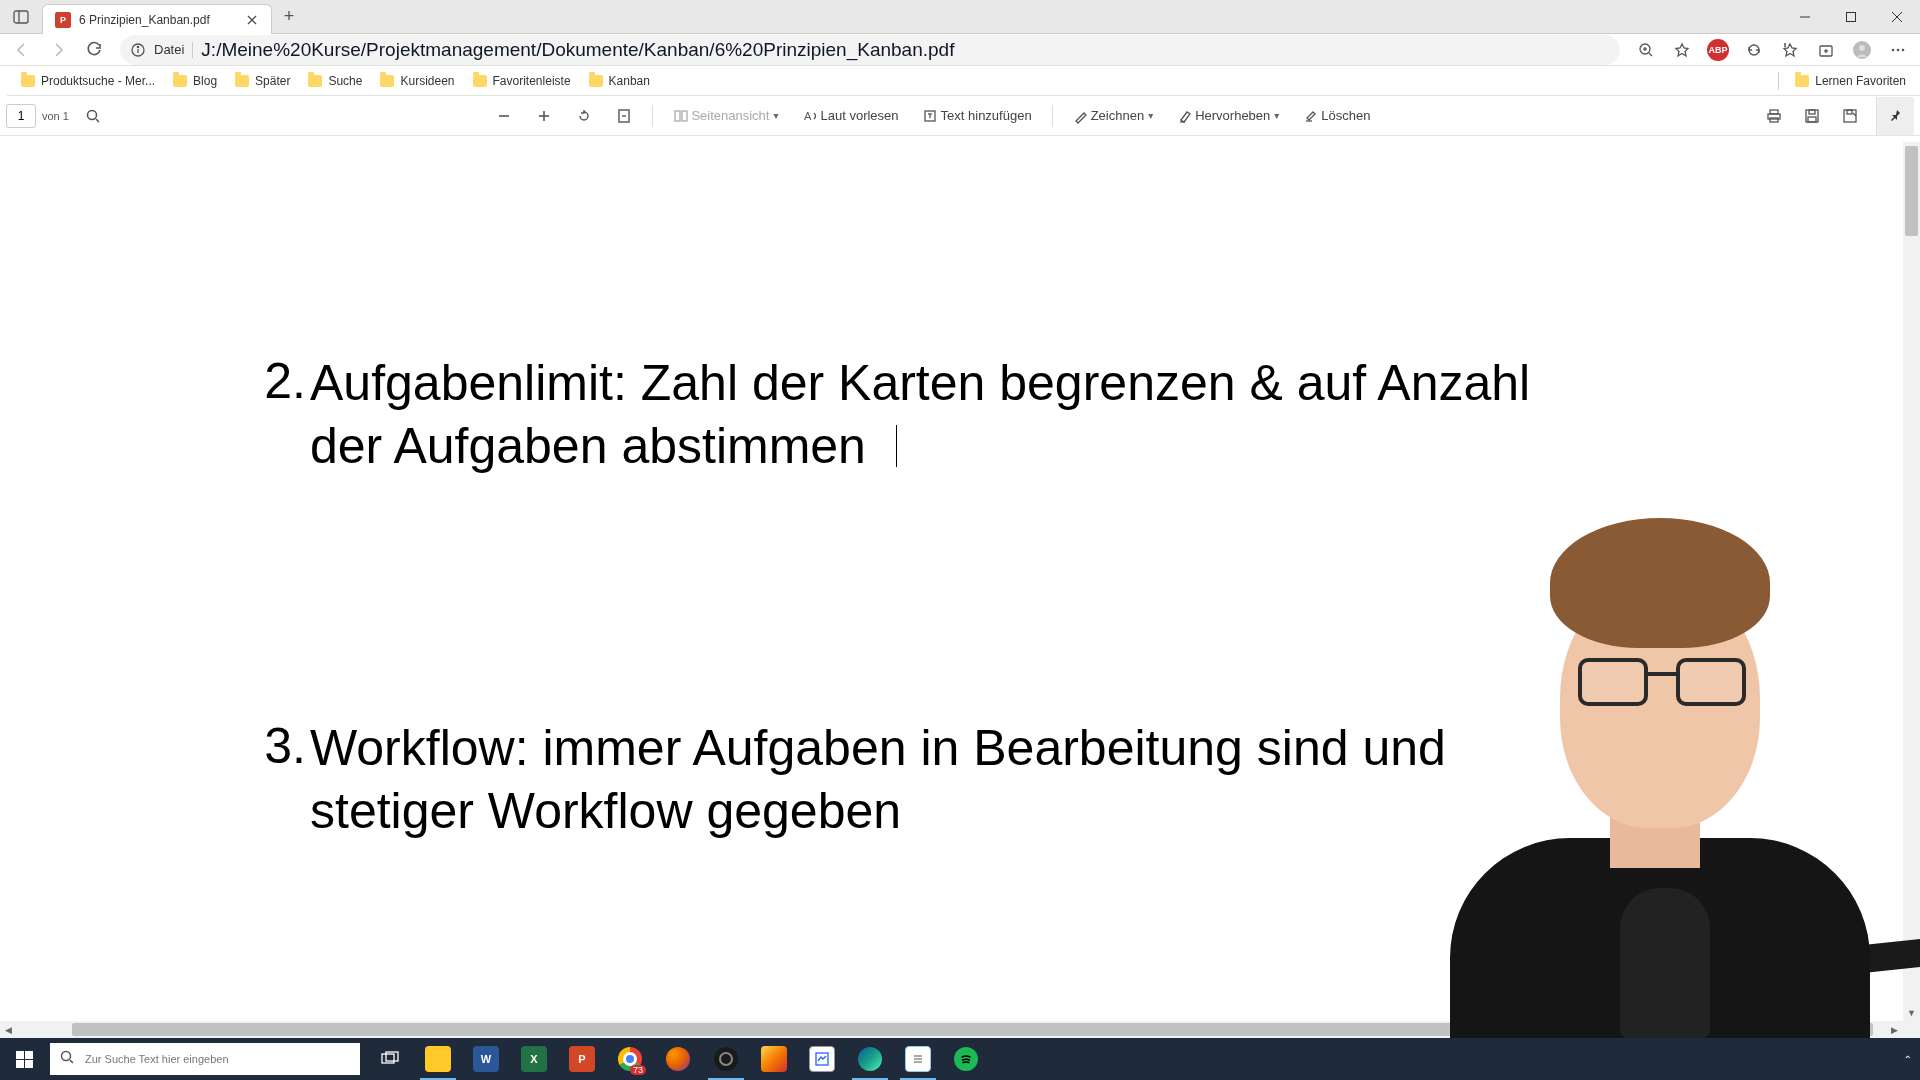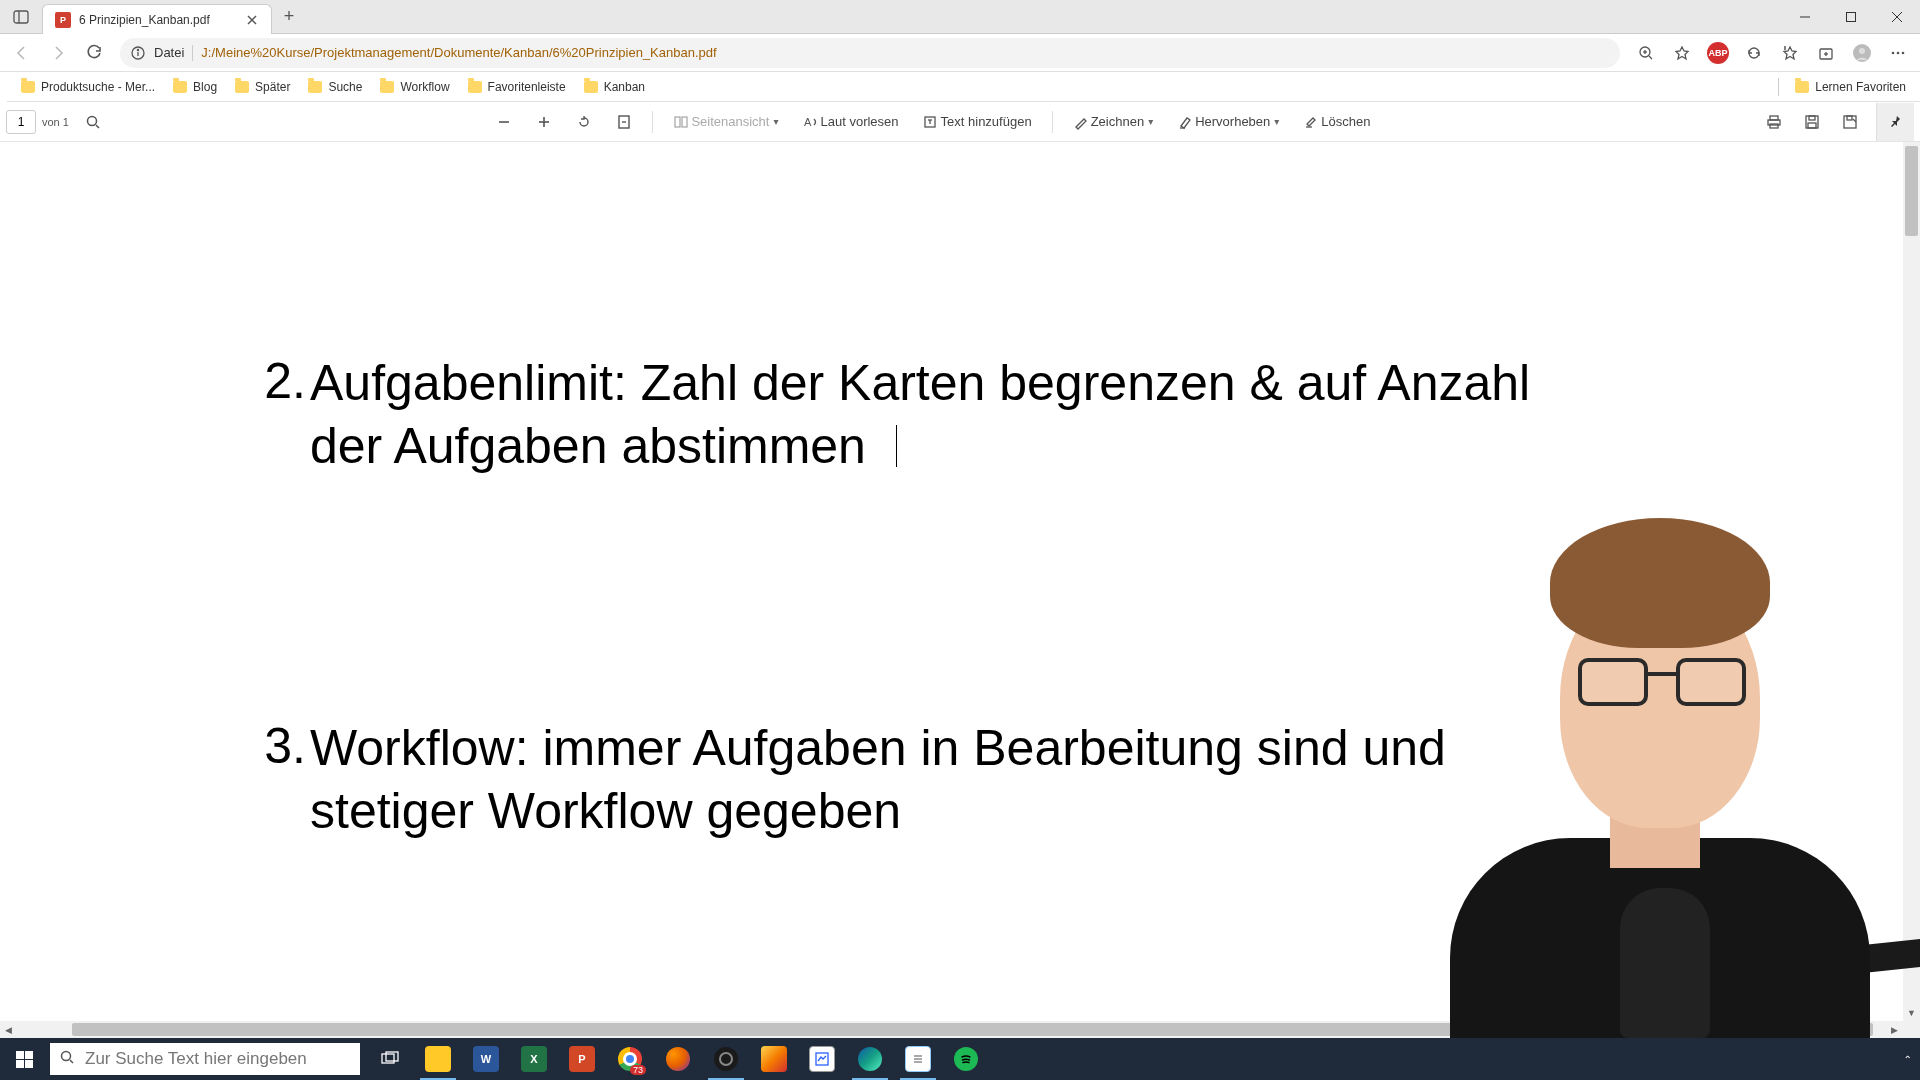--- a/index.html
+++ b/index.html
@@ -12,28 +12,28 @@
 .tab { display: flex; align-items: center; background: #fff; border-top-left-radius: 6px; border-top-right-radius: 6px; padding: 0 12px; margin-top: 4px; height: 30px; min-width: 230px; gap: 8px; border: 1px solid #ccc; border-bottom: none; }
 .tab .favicon { width: 16px; height: 16px; background: #d04030; border-radius: 2px; display:flex;align-items:center;justify-content:center;color:#fff;font-size:9px;font-weight:bold;}
 .tab .title { font-size: 12px; color: #333; flex: 1; white-space: nowrap; overflow: hidden; text-overflow: ellipsis; }
 .tab .close { width: 14px; height: 14px; color: #555; cursor: pointer; }
 .new-tab { width: 34px; display: flex; align-items: center; justify-content: center; font-size: 18px; color: #555; }
 .win-controls { position: absolute; right: 0; top: 0; height: 34px; display: flex; }
 .win-controls div { width: 46px; display: flex; align-items: center; justify-content: center; }
 .win-controls svg { width: 12px; height: 12px; }
 
 
-.addrbar { height: 38px; background: #fff; display: flex; align-items: center; padding: 0 6px; gap: 4px; border-bottom: 1px solid #e0e0e0; }
+.addrbar { height: 32px; background: #fff; display: flex; align-items: center; padding: 0 6px; gap: 4px; border-bottom: 1px solid #e0e0e0; }
 .nav-btn { width: 32px; height: 32px; display: flex; align-items: center; justify-content: center; border-radius: 4px; color: #555; }
 .nav-btn.disabled { color: #bbb; }
 .addr-field { flex: 1; height: 30px; background: #f3f3f3; border-radius: 15px; display: flex; align-items: center; padding: 0 10px; gap: 8px; margin: 0 6px; }
 .addr-field .proto-icon { width: 16px; height: 16px; color: #555; }
 .addr-field .proto { font-size: 13px; color: #333; }
 .addr-field .sep { width:1px; height:16px; background:#ccc; }
-.addr-field .url { font-size: 13px; color: #a16207; flex:1; }
+.addr-field .url { font-size: 19px; color: #0f172a; flex:1; }
 .right-icons { display: flex; align-items: center; gap: 4px; }
 .right-icons .ico { width: 32px; height: 32px; display: flex; align-items: center; justify-content: center; color: #555; }
 .abp { width: 22px; height: 22px; background: #d32f2f; border-radius: 50%; color:#fff; font-size:9px; font-weight:bold; display:flex;align-items:center;justify-content:center; }
 
 
 .bookbar { height: 30px; background: #fff; display: flex; align-items: center; padding: 0 6px; gap: 2px; border-bottom: 1px solid #e0e0e0; margin-left: 7px; }
 .bm { display: flex; align-items: center; gap: 6px; padding: 3px 8px; border-radius: 4px; font-size: 12px; color: #333; }
 .bm .folder { width: 14px; height: 12px; background: #ffd766; border-radius: 2px; position: relative; }
 .bm .folder::before { content:""; position:absolute; top:-3px; left:0; width:6px; height:3px; background:#ffd766; border-radius:1px 1px 0 0;}
 .book-spacer { flex: 1; }
@@ -84,21 +84,21 @@
 .mic{position:absolute;bottom:0;left:260px;width:90px;height:150px;background:#222;border-radius:40px 40px 8px 8px;}
 .mic-arm{position:absolute;bottom:60px;right:0;width:210px;height:28px;background:#1a1a1a;transform:skewY(-6deg);}
 
 
 .taskbar { position: absolute; left:0; right:0; bottom:0; height:42px; background:#1f2a3a; display:flex; align-items:center; }
 .start { width:48px; height:42px; display:flex; align-items:center; justify-content:center; }
 .win-logo{display:grid;grid-template-columns:8px 8px;grid-template-rows:8px 8px;gap:1px;}
 .win-logo span{background:#fff;}
 .search-box{ height:32px; width:310px; background:#fff; display:flex; align-items:center; padding:0 10px; gap:10px; margin-left:2px;}
 .search-box .mag{color:#555;}
-.search-box .ph{font-size:17px;color:#777;}
+.search-box .ph{font-size:11px;color:#777;}
 .task-icons{display:flex;align-items:center;height:42px;margin-left:6px;}
 .task-icons .ti{width:48px;height:42px;display:flex;align-items:center;justify-content:center;position:relative;}
 .ti-box{width:26px;height:26px;border-radius:4px;display:flex;align-items:center;justify-content:center;font-size:11px;font-weight:bold;color:#fff;}
 .ti .underline{position:absolute;bottom:0;left:6px;right:6px;height:2px;background:#76b9ed;display:none;}
 .ti.active .underline{display:block;}
 .tray{margin-left:auto;display:flex;align-items:center;gap:10px;padding-right:8px;color:#fff;font-size:12px;}
 .tray .up{font-size:10px;}
 </style>
 </head>
 <body>
@@ -236,21 +236,21 @@
   <div class="bm">
       <span class="folder"></span>
       <span>Später</span>
     </div>
   <div class="bm">
       <span class="folder"></span>
       <span>Suche</span>
     </div>
   <div class="bm">
       <span class="folder"></span>
-      <span>Workflow</span>
+      <span>Kursideen</span>
     </div>
   <div class="bm">
       <span class="folder"></span>
       <span>Favoritenleiste</span>
     </div>
   <div class="bm">
       <span class="folder"></span>
       <span>Kanban</span>
     </div>
   <div class="book-spacer"></div>

